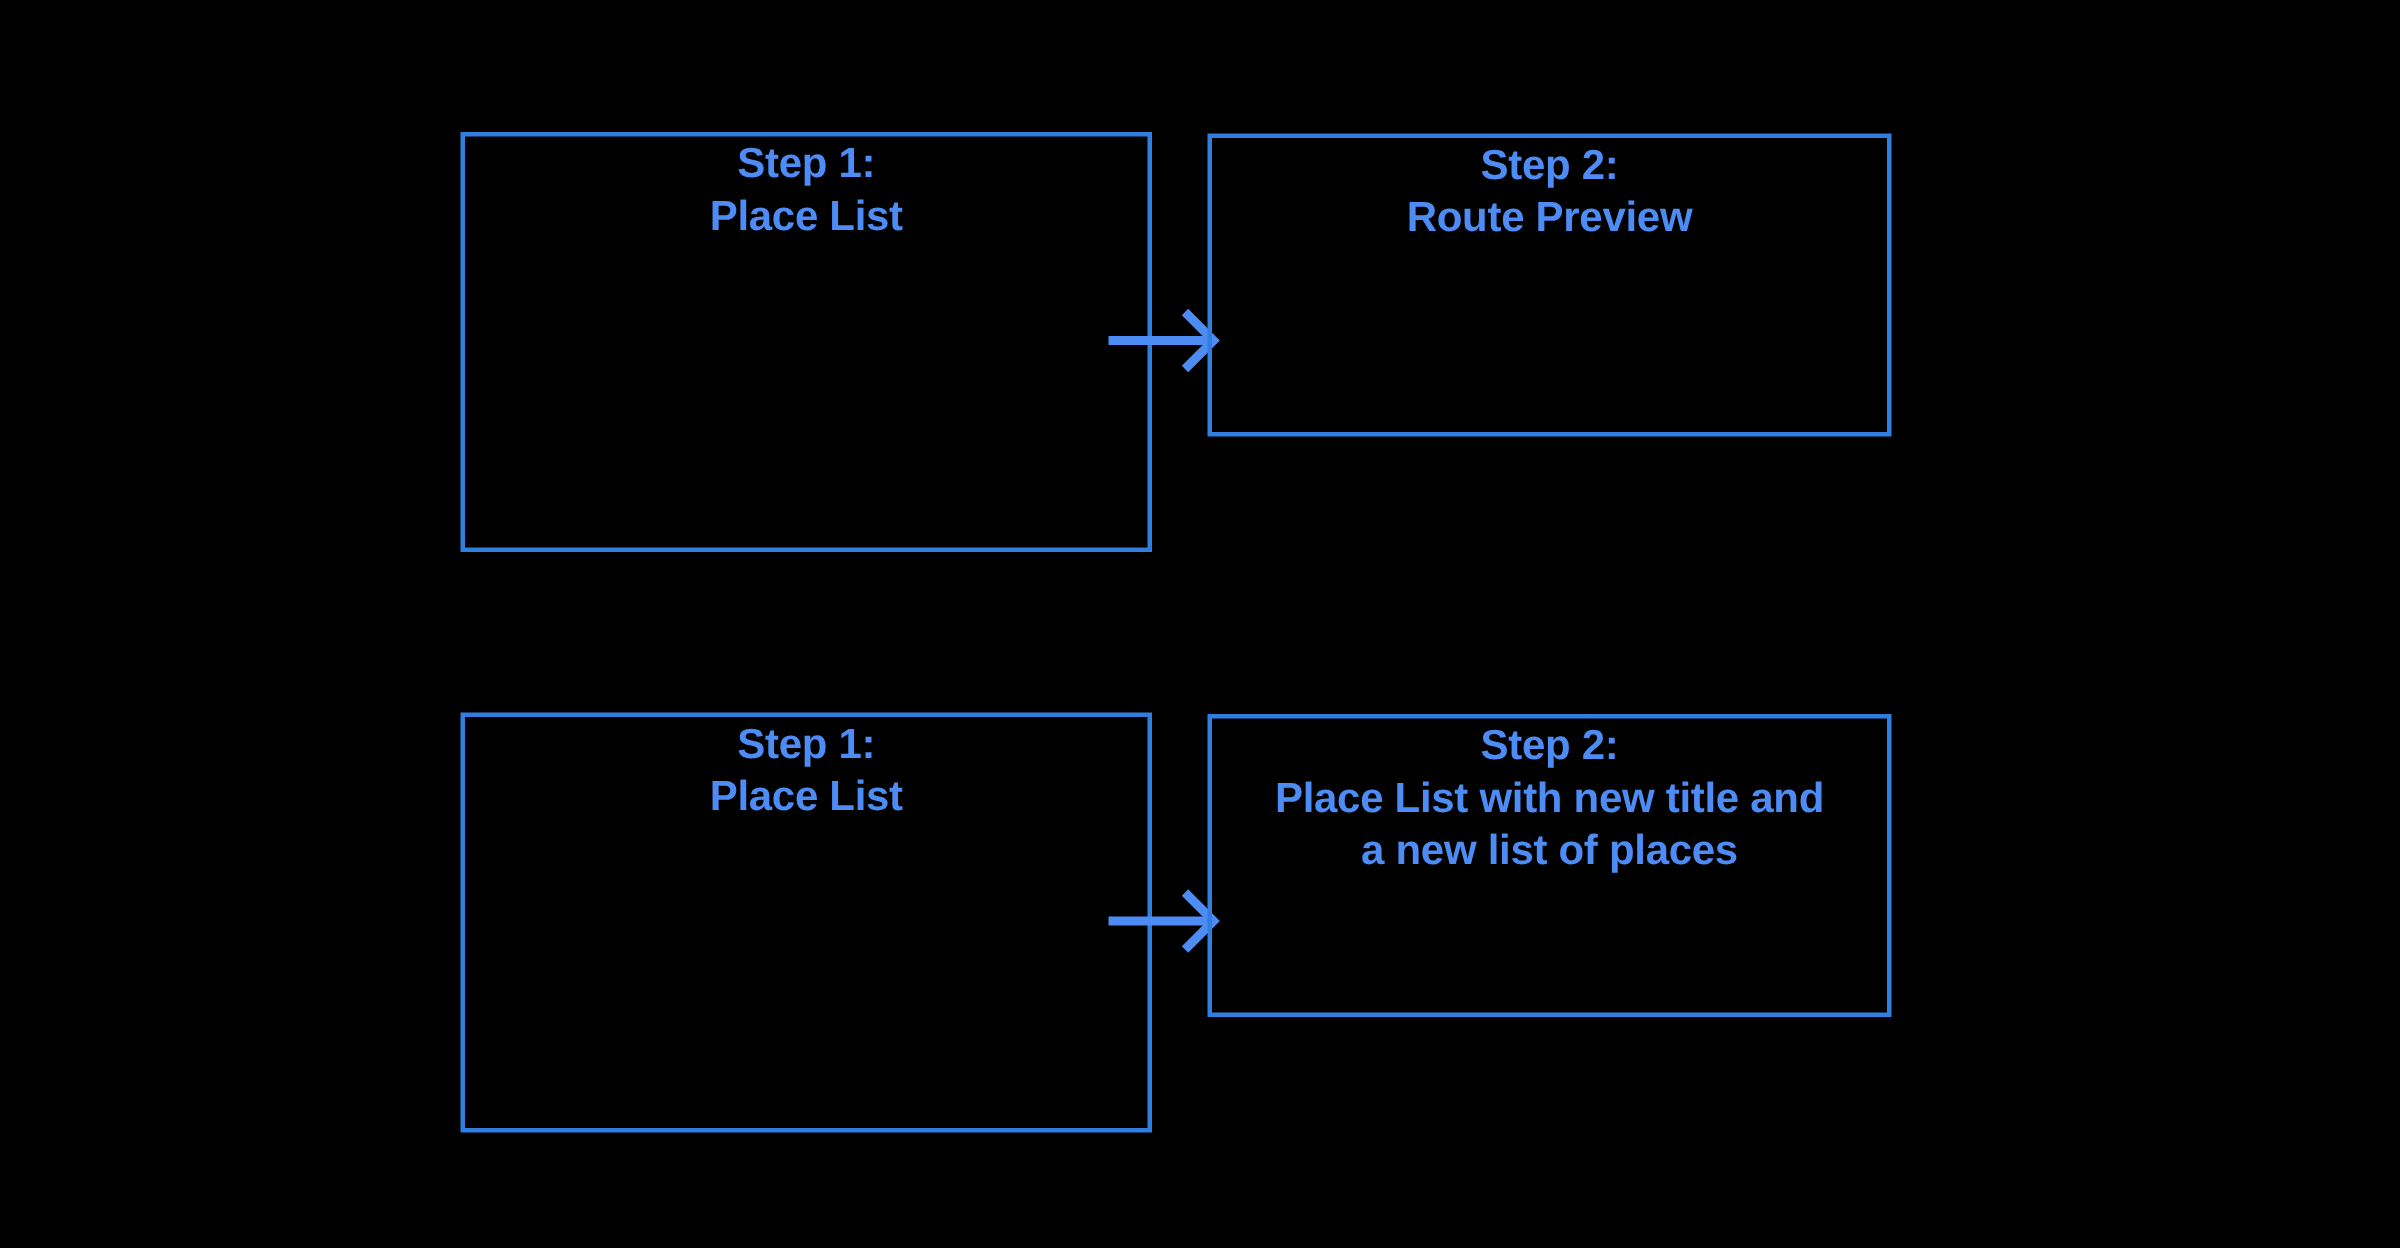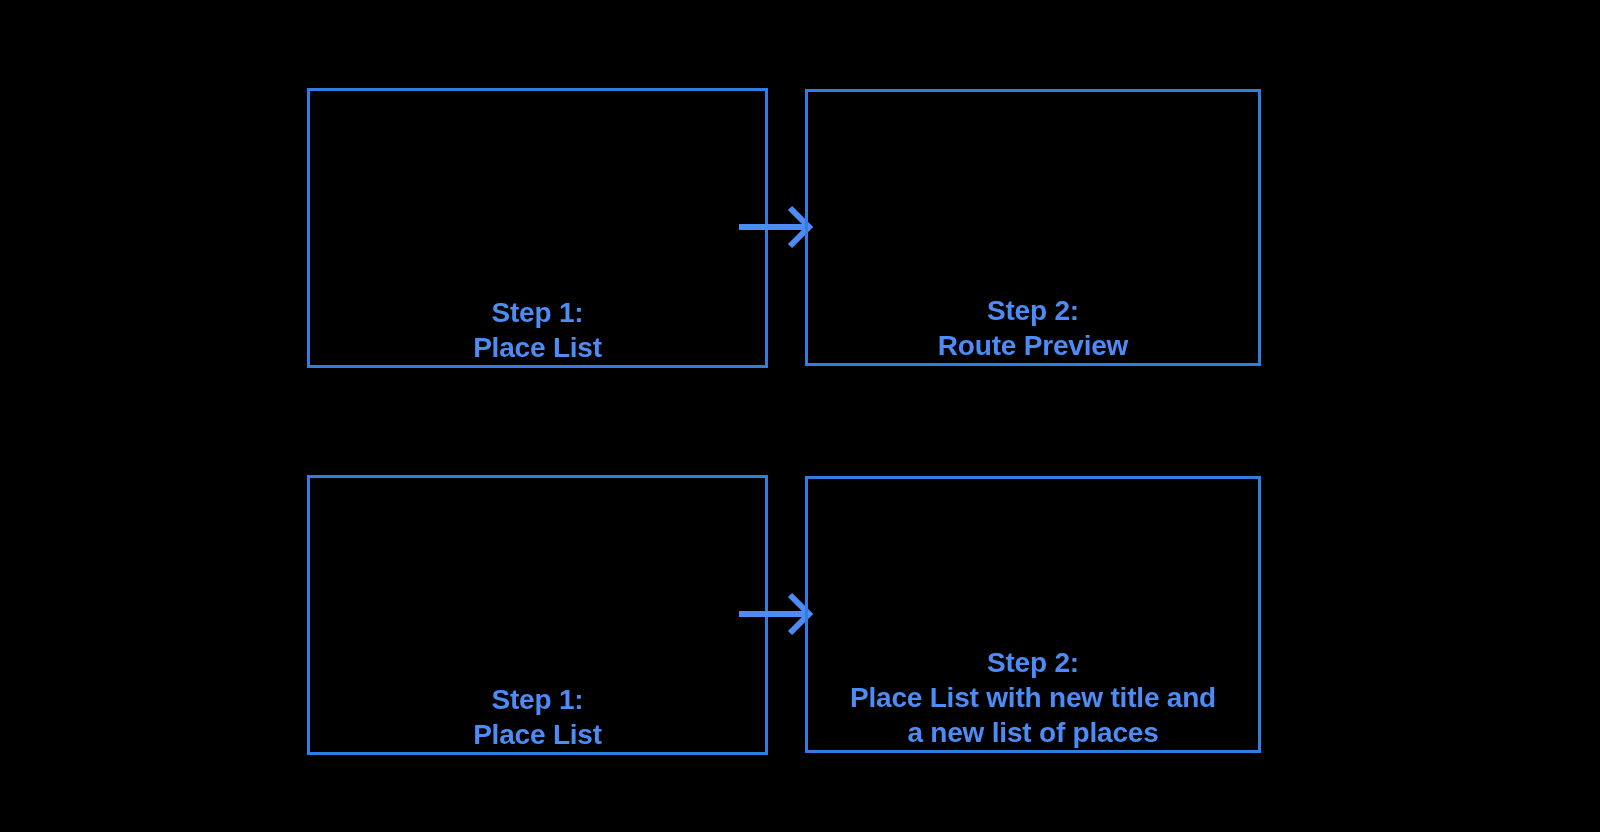--- a/index.html
+++ b/index.html
@@ -27,25 +27,25 @@
   }
   #row-0 { top: 85px; }
   #row-1 { top: 472px; }
 
   .step-box {
     position: absolute;
     box-sizing: border-box;
     border: 3px solid #2f7ee0;
     background: transparent;
     display: flex;
-    align-items: flex-end;
+    align-items: flex-start;
     justify-content: center;
   }
   .step-box.left  { left: 307px;  top: 3px; width: 461px; height: 280px; }
-  .step-box.right { left: 805px;  top: 4px; width: 456px; height: 277px; }
+  .step-box.right { left: 805px;  top: 4px; width: 456px; height: 202px; }
 
   .step-label {
     color: #4d8bf5;
     font-family: "Liberation Sans", sans-serif;
     font-size: 28px;
     font-weight: bold;
     line-height: 35px;
     text-align: center;
     white-space: pre-line;
     letter-spacing: -0.2px;

